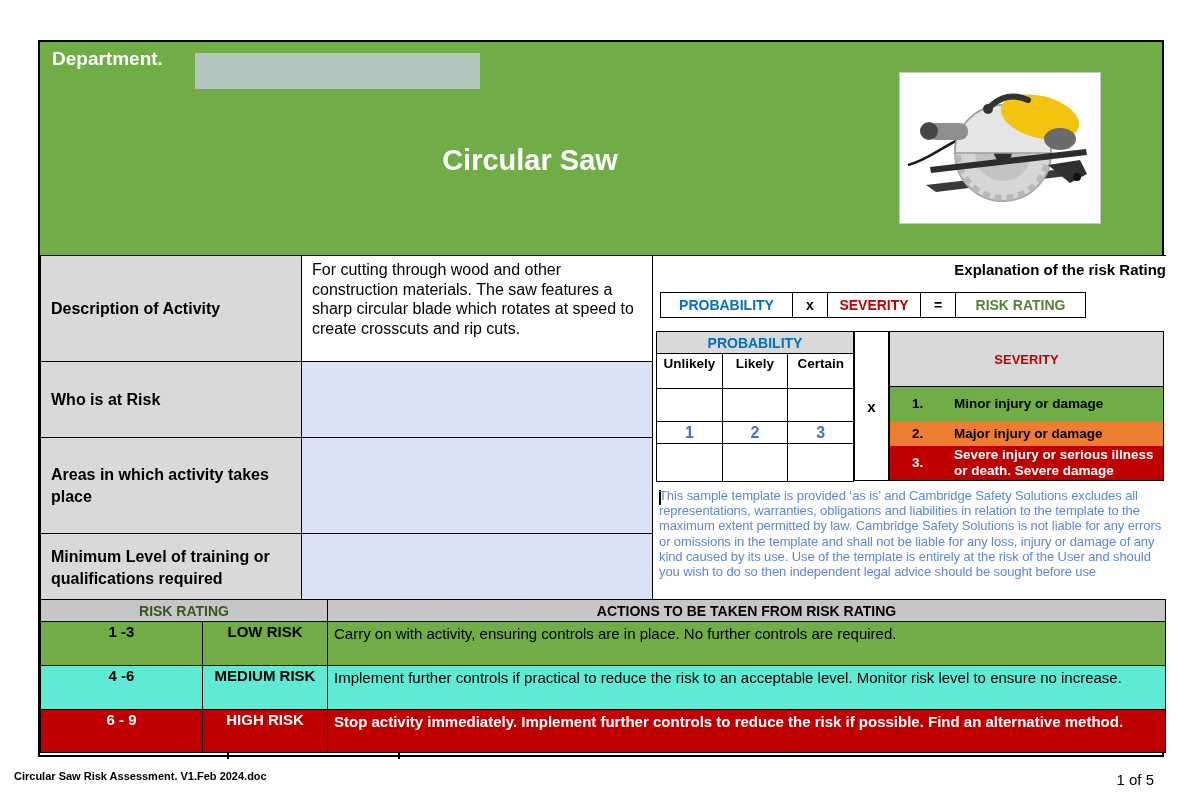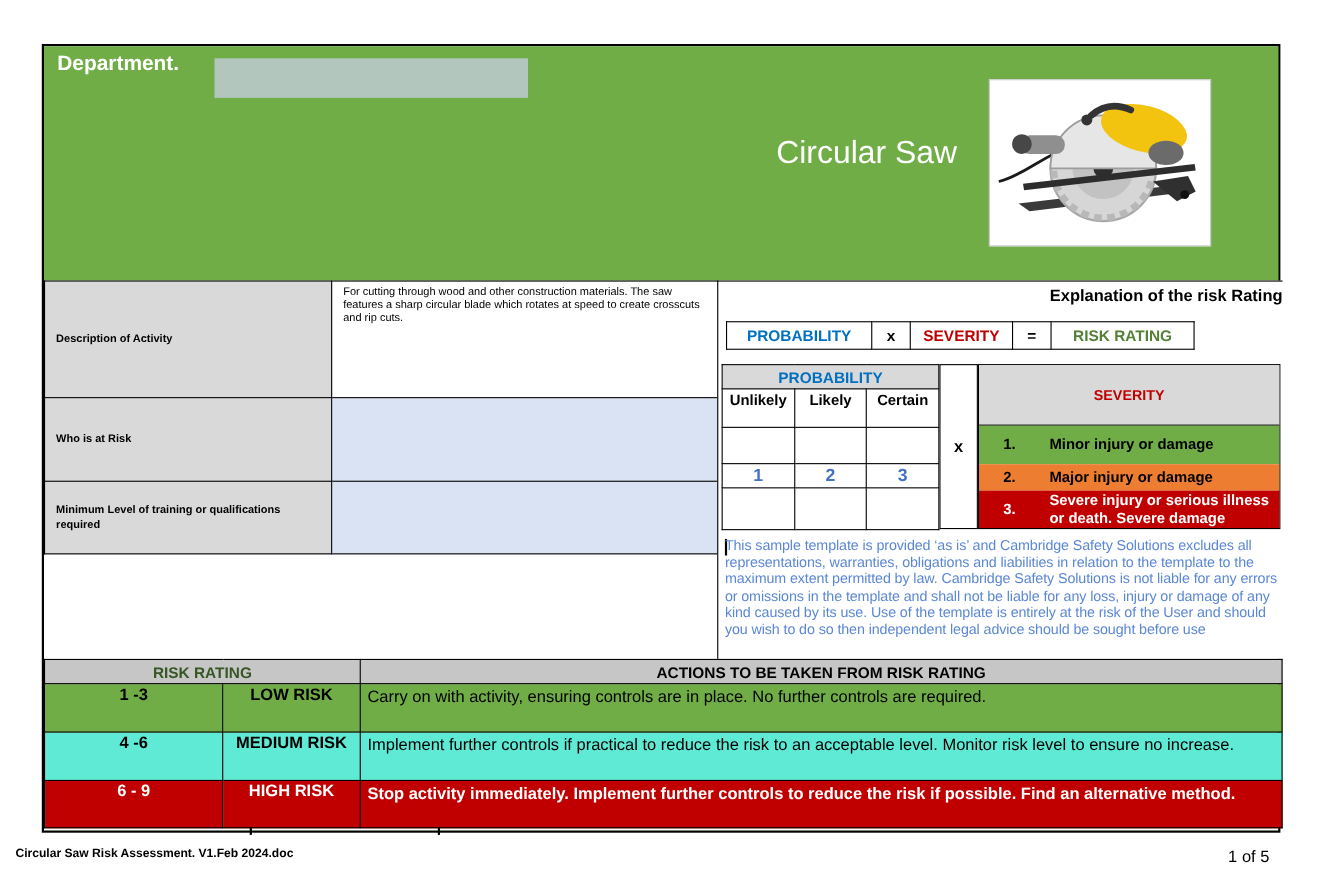--- a/index.html
+++ b/index.html
@@ -4,26 +4,26 @@
 <style>
   * { margin:0; padding:0; box-sizing:border-box; }
   html,body { width:1202px; height:806px; background:#ffffff; font-family:"Liberation Sans", sans-serif; color:#000; }
   .page { position:relative; width:1202px; height:806px; background:#fff; overflow:hidden; }
   .doc { position:absolute; left:38px; top:40px; width:1126px; height:717px; border:2px solid #000; background:#fff; }
 
   
   .green-header { position:absolute; left:0; top:0; width:100%; height:213px; background:#70AD47; }
   .dept-label { position:absolute; left:12px; top:6px; font-size:19px; font-weight:bold; color:#fff;text-align:center; }
   .dept-input { position:absolute; left:155px; top:11px; width:285px; height:36px; background:#B3C6BD; }
-  .doc-title { position:absolute; left:150px; top:81px; width:680px; text-align:right; font-size:29px; font-weight:normal; color:#fff; }
+  .doc-title { position:absolute; left:150px; top:102px; width:680px; text-align:center; font-size:29px; font-weight:bold; color:#fff; }
   .saw-photo { position:absolute; left:859px; top:30px; width:202px; height:152px; background:#fff; border:1px solid #c9c9c9; }
 
   
   .info-table { position:absolute; left:0; top:213px; width:612px; border-collapse:collapse; table-layout:fixed; }
-  .info-table td { border:1.5px solid #000; font-size:10px; }
+  .info-table td { border:1.5px solid #000; font-size:16px; }
   .info-table td.lbl { width:261px; background:#D9D9D9; font-weight:bold; vertical-align:middle; padding:12px 10px; line-height:1.35; }
   .info-table td.val { width:351px; vertical-align:top; padding:4px 10px; line-height:1.22; }
   .info-table td.val.blue { background:#DAE3F3; }
   .r1 { height:106px; } .r2 { height:76px; } .r3 { height:96px; } .r4 { height:66px; }
 
   
   .right-panel { position:absolute; left:612px; top:213px; width:514px; height:344px; background:#fff; border-left:1.5px solid #000; border-top:1.5px solid #000; }
   .exp-title { position:absolute; left:0; top:5px; width:100%; text-align:right; font-size:15px; font-weight:bold; }
   .formula { position:absolute; left:7px; top:36px; border-collapse:collapse; }
   .formula td { border:1.5px solid #000; height:25px; text-align:center; font-size:14px; font-weight:bold; padding:0 4px; }
@@ -99,20 +99,24 @@
     <table class="info-table">
       <tbody>
           <tr class="r1">
         <td class="lbl">Description of Activity</td>
         <td class="val">For cutting through wood and other construction materials. The saw features a sharp circular blade which rotates at speed to create crosscuts and rip cuts.</td>
       </tr>
       <tr class="r2">
         <td class="lbl">Who is at Risk</td>
         <td class="val blue"></td>
       </tr>
+      <tr class="r3">
+        <td class="lbl">Areas in which activity takes place</td>
+        <td class="val blue"></td>
+      </tr>
       <tr class="r4">
         <td class="lbl">Minimum Level of training or qualifications required</td>
         <td class="val blue"></td>
       </tr>
     </tbody>
       </table>
 
     <div class="right-panel">
       <div class="exp-title">Explanation of the risk Rating</div>
 

